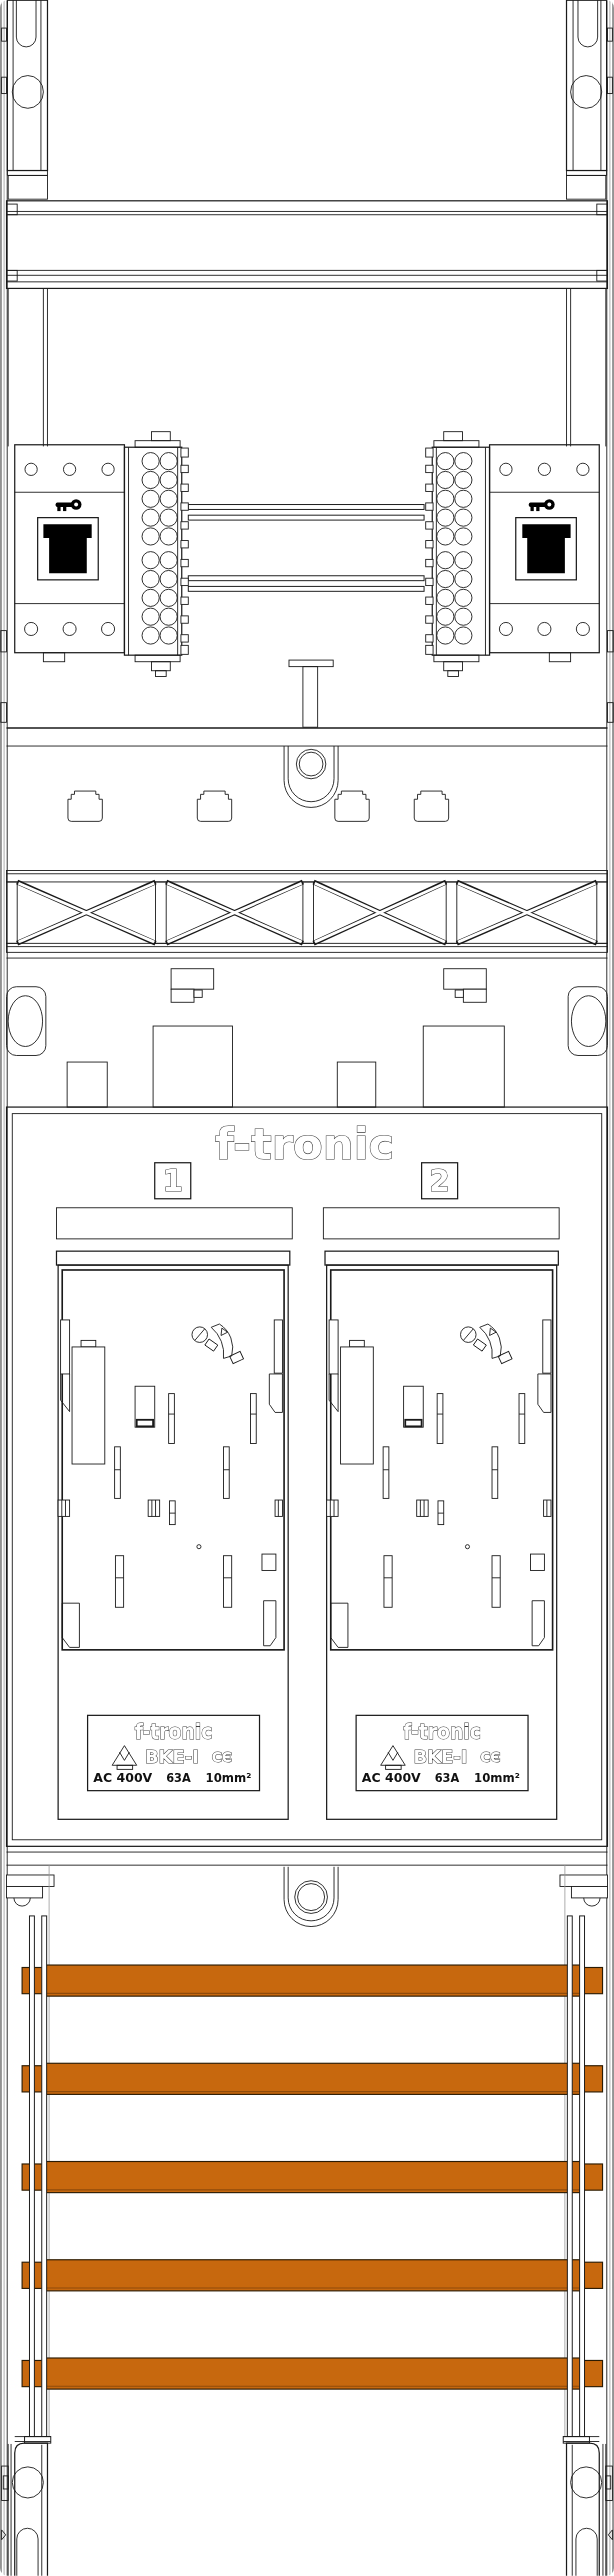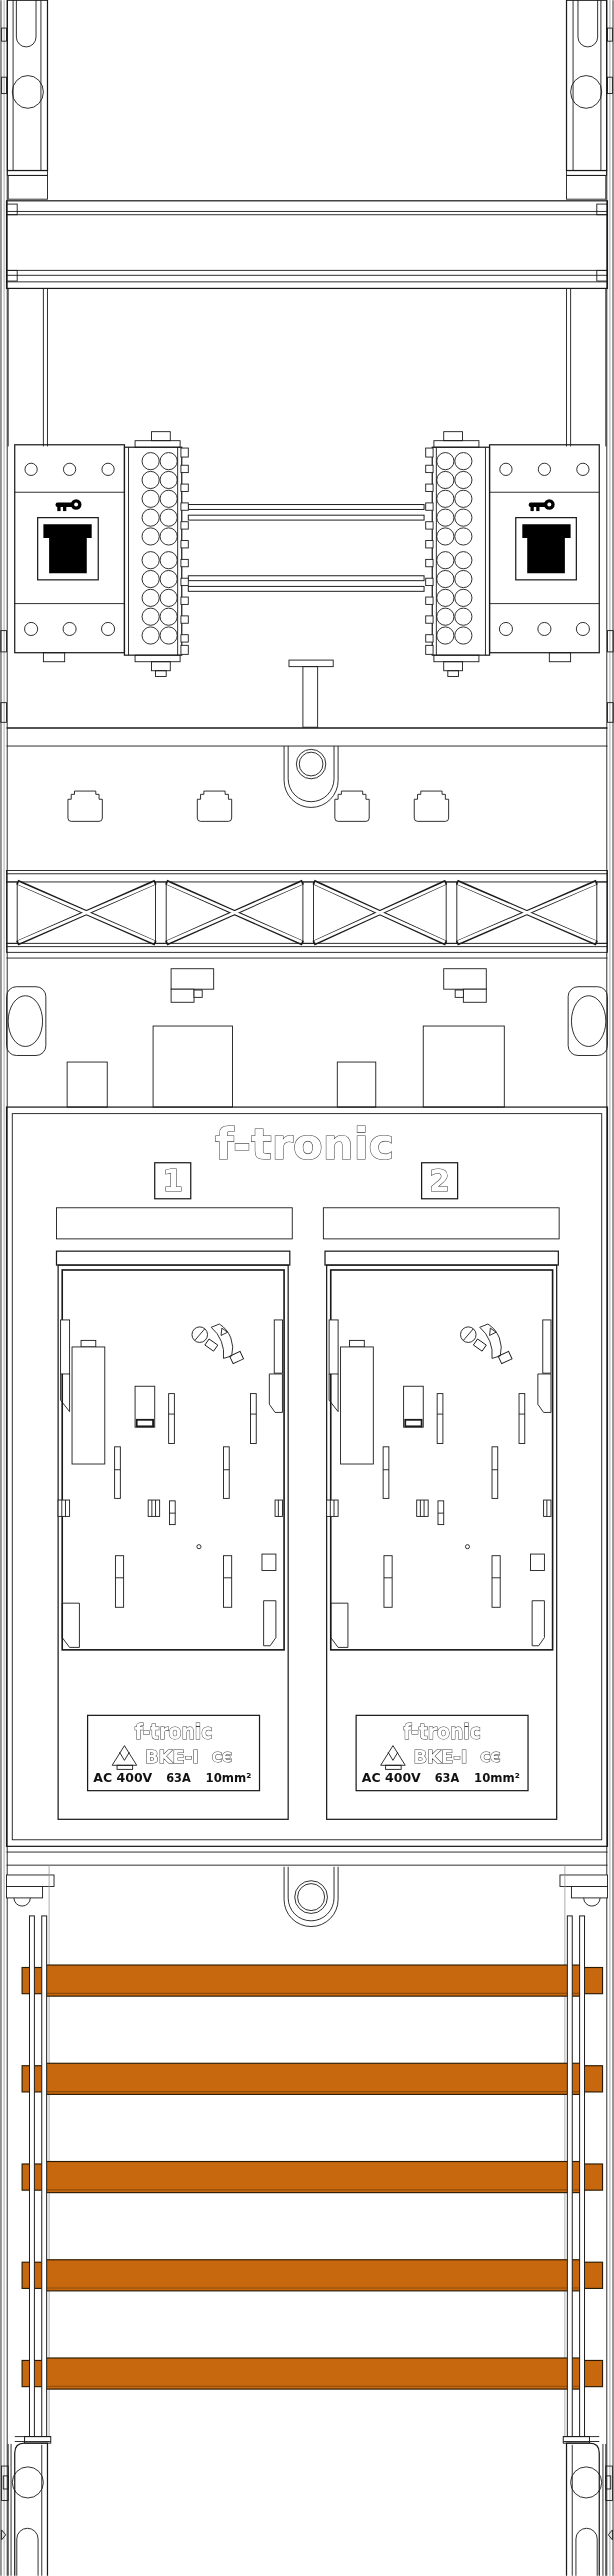--- a/index.html
+++ b/index.html
@@ -1,17 +1,17 @@
 <!DOCTYPE html>
 <html style="font-size:13px"><head>
 <meta charset="utf-8">
 <style>
   html,body{margin:0;padding:0;background:#fff;}
   .page{position:relative;width:614px;height:2576px;background:#fff;overflow:hidden;
-        font-family:"DejaVu Sans", sans-serif;}
+        font-family:"DejaVu Sans", sans-serif;border-radius:8px;}
   svg{display:block;}
   .ln{stroke:#1a1a1a;stroke-width:1.1;fill:none;}
   .ln15{stroke:#1a1a1a;stroke-width:1.5;fill:none;}
   .ln2{stroke:#1a1a1a;stroke-width:2;fill:none;}
   .lnlt{stroke:#9a9a9a;stroke-width:1;fill:none;}
   .wfill{fill:#ffffff;stroke:#1a1a1a;stroke-width:1.2;}
   .blk{fill:#000000;stroke:none;}
   .outline-text{fill:#ffffff;stroke:#3c3c3c;stroke-width:1.3;paint-order:stroke;
         font-weight:bold;font-family:"DejaVu Sans", sans-serif;}
   .solid-text{fill:#111111;font-weight:bold;font-family:"DejaVu Sans", sans-serif;}

